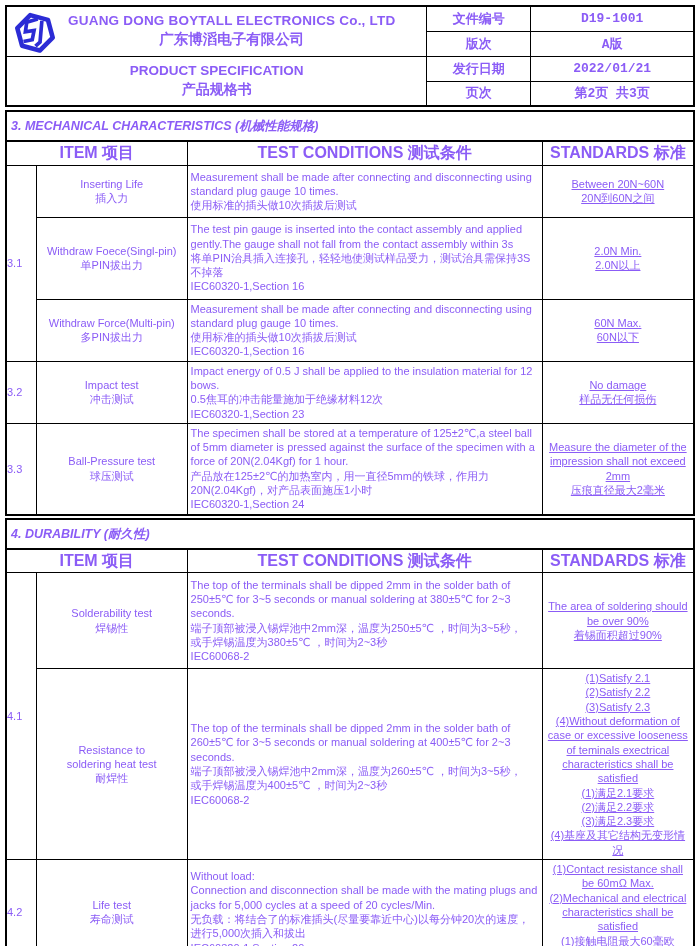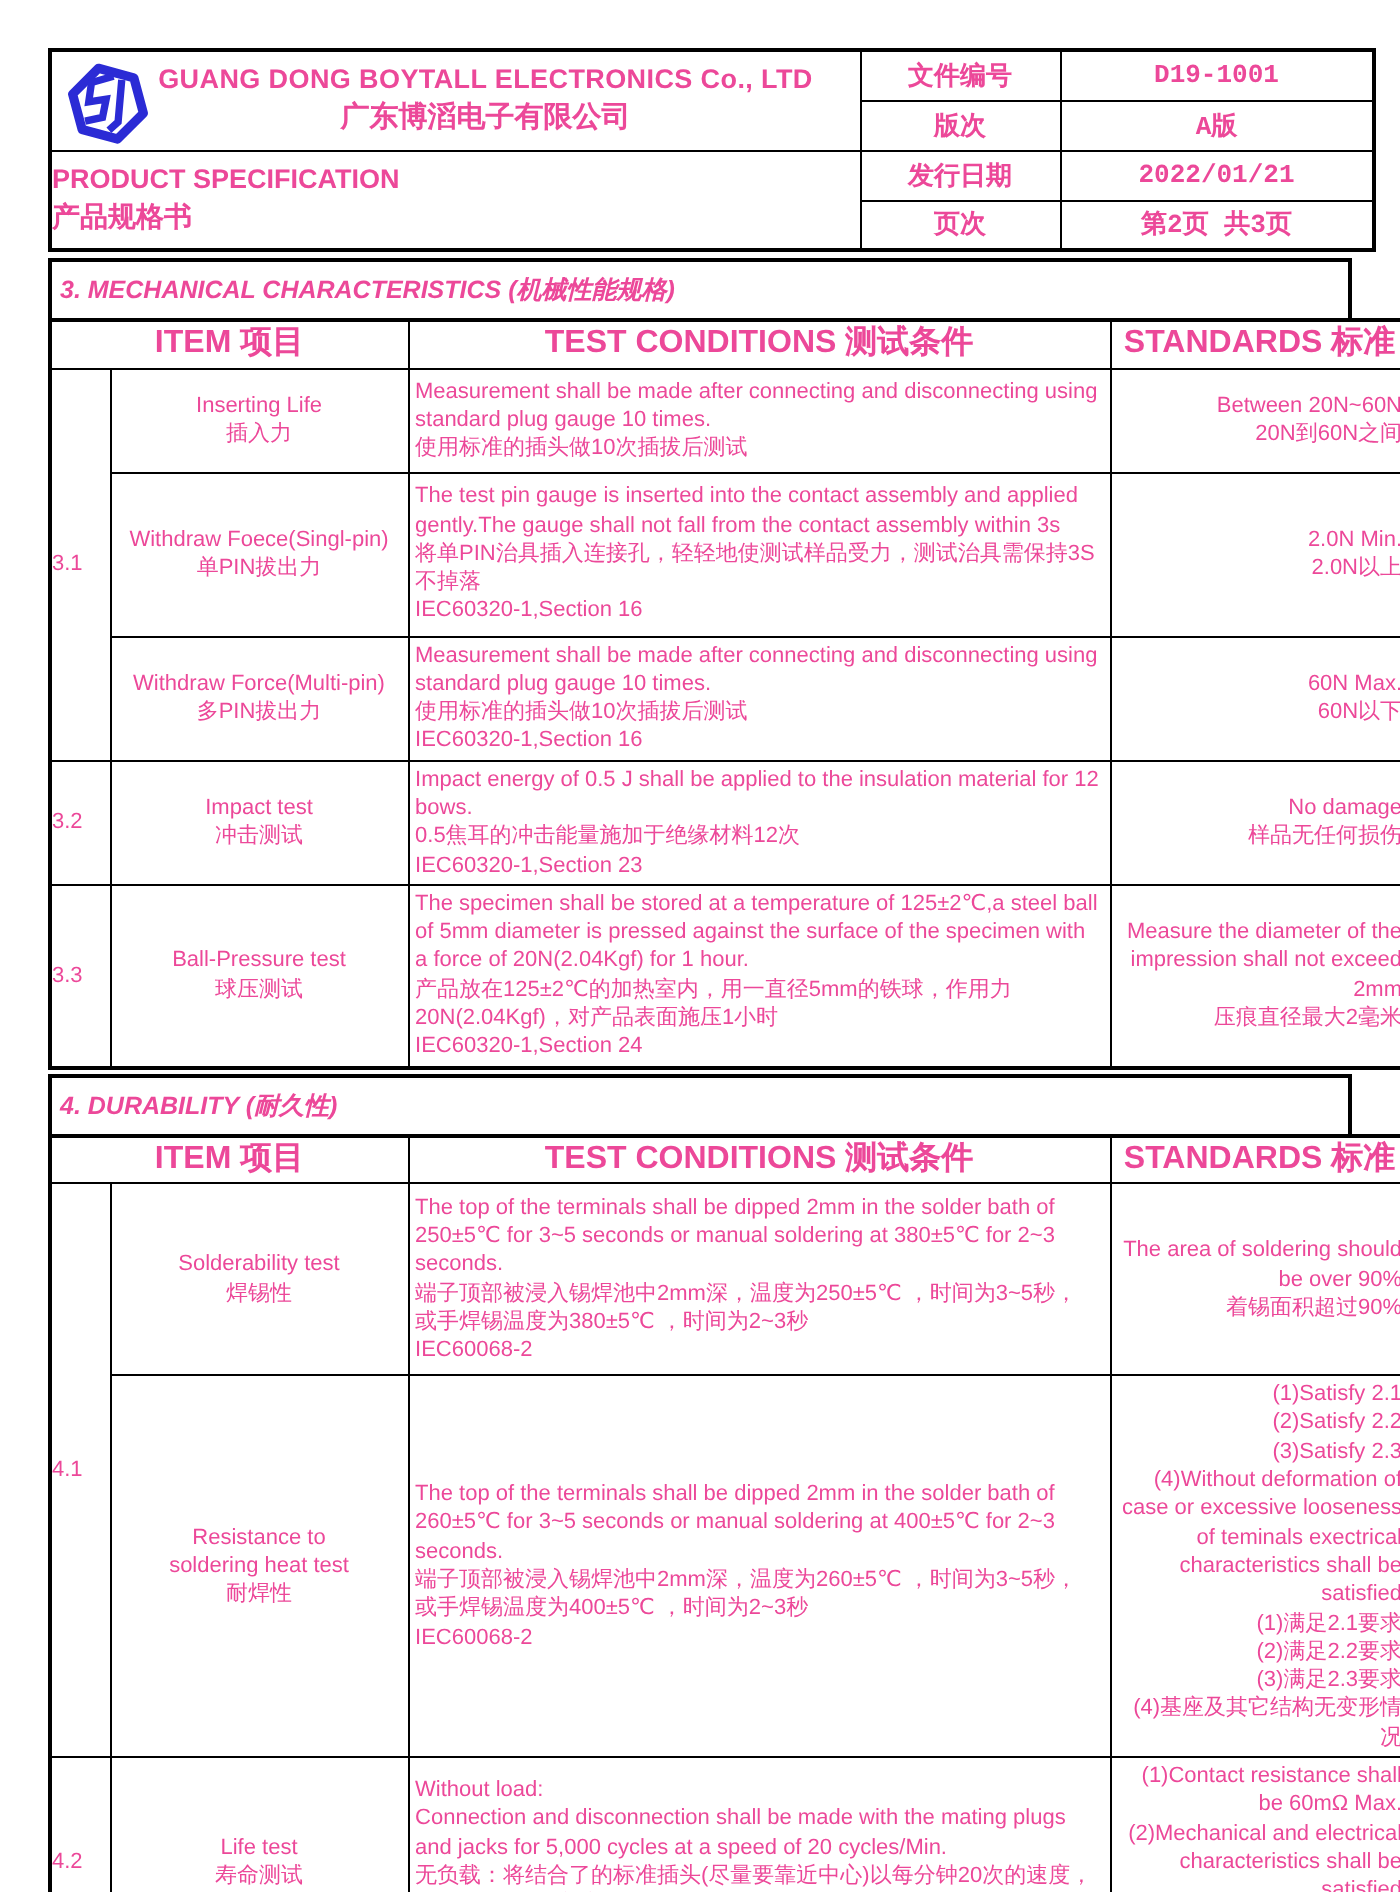--- a/index.html
+++ b/index.html
@@ -1,49 +1,49 @@
 <!DOCTYPE html>
 <html><head>
 <meta charset="utf-8">
 <style>
   * { margin:0; padding:0; box-sizing:border-box; }
   html,body { background:#e9e9e9; }
   .page {
     width:700px; height:946px; background:#ffffff;
     font-family:"Liberation Sans","DejaVu Sans",sans-serif;
-    color:#ec4899; padding:24px; position:relative; overflow:hidden;
+    color:#8b5cf6; padding:5px; position:relative; overflow:hidden;
   }
   
   table.hdr { width:100%; border-collapse:collapse; border:2px solid #000; table-layout:fixed; }
   table.hdr td { border:1px solid #000; height:25px; vertical-align:middle; }
   td.hcompany { width:405px; }
   td.hlabel  { width:100px; text-align:center; font-weight:bold; font-size:13px; }
   td.hvalue  { width:157px; text-align:center; font-weight:bold; font-size:13px;font-family:Liberation Mono, monospace; }
   .company-wrap { display:flex; align-items:center; }
   .logo-box { width:50px; display:flex; justify-content:center; align-items:center; padding-left:6px; }
   .company-text { flex:1; text-align:center; padding-right:20px; }
   .company-en { font-weight:bold; font-size:13.5px; letter-spacing:0.2px; }
   .company-cn { font-weight:bold; font-size:14.5px; margin-top:2px; }
-  .spec-title { text-align:left; }
+  .spec-title { text-align:center; }
   .spec-title-en { font-weight:bold; font-size:13.5px; }
   .spec-title-cn { font-weight:bold; font-size:14px; margin-top:3px; }
   
   .section-title {
     border:2px solid #000; border-bottom:none;
     font-weight:bold; font-size:12.5px; padding:6px 4px 5px 4px;font-style:italic;
   }
   .gap3 { margin-top:3px; }
   .gap2 { margin-top:2px; }
   
   table.spec { width:100%; border-collapse:collapse; border:2px solid #000; table-layout:fixed; }
   table.spec td { border:1px solid #000; vertical-align:middle; font-size:11px; line-height:1.3; }
   td.c-num  { text-align:left; font-size:11.5px; }
   td.c-item { text-align:center; white-space:pre-line; font-size:11.5px; padding:2px; }
   td.c-cond { white-space:pre-line; padding:2px 3px; text-align:left;margin-top:36px; }
-  td.c-std  { white-space:pre-line; padding:2px 3px; text-align:right; }
+  td.c-std  { white-space:pre-line; padding:2px 3px; text-align:center;text-decoration:underline; }
   tr.thead td { font-weight:bold; text-align:center; font-size:16px; height:24px; white-space:normal; }
   tr.h52 td { height:52px; }
   tr.h82 td { height:82px; }
   tr.h58 td { height:58px; }
   tr.h96 td { height:96px; }
   tr.h178 td { height:178px; }
   tr.h104 td { height:104px; }
 </style>
 </head>
 <body>

